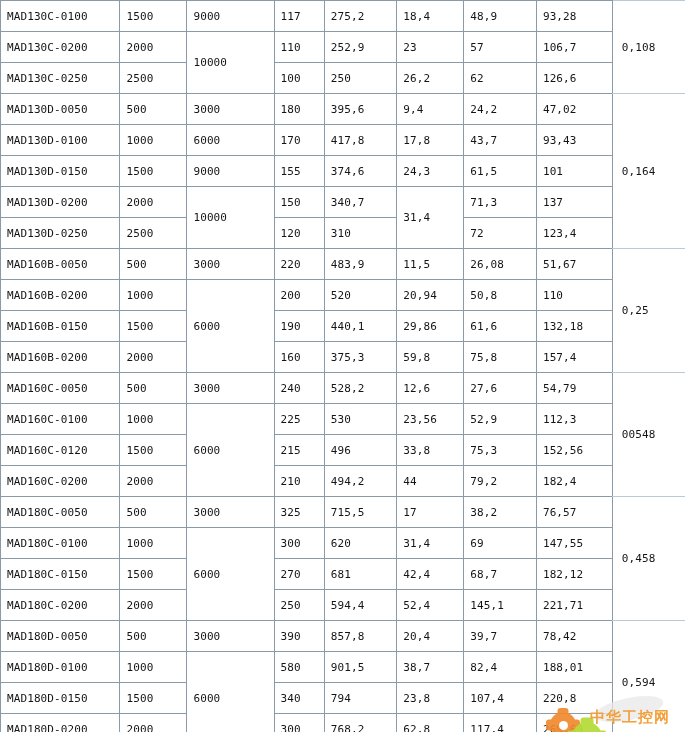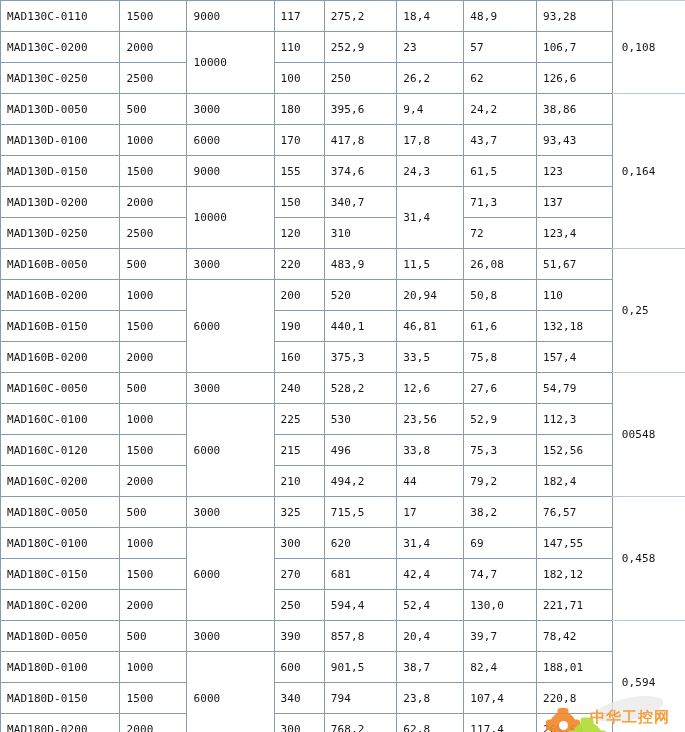--- a/index.html
+++ b/index.html
@@ -148,21 +148,21 @@
       <col class="c-max">
       <col class="c-torq">
     <col class="c-peak">
       <col class="c-cur">
       <col class="c-curb">
       <col class="c-curc">
     <col class="c-inert">
   </colgroup>
   <tbody id="table-body">
       <tr>
-        <td class="model">MAD130C-0110</td>
+        <td class="model">MAD130C-0100</td>
         <td class="speed">1500</td>
         <td class="max">9000</td>
         <td class="torque">117</td>
         <td class="peak">275,2</td>
         <td class="current">18,4</td>
         <td class="currentb">48,9</td>
         <td class="currentc">93,28</td>
         <td class="inertia merged" rowspan="3">0,108</td>
       </tr>
       <tr>
@@ -185,42 +185,42 @@
         <td class="currentc">126,6</td>
       </tr>
       <tr>
         <td class="model">MAD130D-0050</td>
         <td class="speed">500</td>
         <td class="max">3000</td>
         <td class="torque">180</td>
         <td class="peak">395,6</td>
         <td class="current">9,4</td>
         <td class="currentb">24,2</td>
-        <td class="currentc">38,86</td>
+        <td class="currentc">47,02</td>
         <td class="inertia merged" rowspan="5">0,164</td>
       </tr>
       <tr>
         <td class="model">MAD130D-0100</td>
         <td class="speed">1000</td>
         <td class="max">6000</td>
         <td class="torque">170</td>
         <td class="peak">417,8</td>
         <td class="current">17,8</td>
         <td class="currentb">43,7</td>
         <td class="currentc">93,43</td>
       </tr>
       <tr>
         <td class="model">MAD130D-0150</td>
         <td class="speed">1500</td>
         <td class="max">9000</td>
         <td class="torque">155</td>
         <td class="peak">374,6</td>
         <td class="current">24,3</td>
         <td class="currentb">61,5</td>
-        <td class="currentc">123</td>
+        <td class="currentc">101</td>
       </tr>
       <tr>
         <td class="model">MAD130D-0200</td>
         <td class="speed">2000</td>
         <td class="max merged" rowspan="2">10000</td>
         <td class="torque">150</td>
         <td class="peak">340,7</td>
         <td class="current merged" rowspan="2">31,4</td>
         <td class="currentb">71,3</td>
         <td class="currentc">137</td>
@@ -252,30 +252,30 @@
         <td class="peak">520</td>
         <td class="current">20,94</td>
         <td class="currentb">50,8</td>
         <td class="currentc">110</td>
       </tr>
       <tr>
         <td class="model">MAD160B-0150</td>
         <td class="speed">1500</td>
         <td class="torque">190</td>
         <td class="peak">440,1</td>
-        <td class="current">46,81</td>
+        <td class="current">29,86</td>
         <td class="currentb">61,6</td>
         <td class="currentc">132,18</td>
       </tr>
       <tr>
         <td class="model">MAD160B-0200</td>
         <td class="speed">2000</td>
         <td class="torque">160</td>
         <td class="peak">375,3</td>
-        <td class="current">33,5</td>
+        <td class="current">59,8</td>
         <td class="currentb">75,8</td>
         <td class="currentc">157,4</td>
       </tr>
       <tr>
         <td class="model">MAD160C-0050</td>
         <td class="speed">500</td>
         <td class="max">3000</td>
         <td class="torque">240</td>
         <td class="peak">528,2</td>
         <td class="current">12,6</td>
@@ -331,48 +331,48 @@
         <td class="current">31,4</td>
         <td class="currentb">69</td>
         <td class="currentc">147,55</td>
       </tr>
       <tr>
         <td class="model">MAD180C-0150</td>
         <td class="speed">1500</td>
         <td class="torque">270</td>
         <td class="peak">681</td>
         <td class="current">42,4</td>
-        <td class="currentb">74,7</td>
+        <td class="currentb">68,7</td>
         <td class="currentc">182,12</td>
       </tr>
       <tr>
         <td class="model">MAD180C-0200</td>
         <td class="speed">2000</td>
         <td class="torque">250</td>
         <td class="peak">594,4</td>
         <td class="current">52,4</td>
-        <td class="currentb">130,0</td>
+        <td class="currentb">145,1</td>
         <td class="currentc">221,71</td>
       </tr>
       <tr>
         <td class="model">MAD180D-0050</td>
         <td class="speed">500</td>
         <td class="max">3000</td>
         <td class="torque">390</td>
         <td class="peak">857,8</td>
         <td class="current">20,4</td>
         <td class="currentb">39,7</td>
         <td class="currentc">78,42</td>
         <td class="inertia merged" rowspan="4">0,594</td>
       </tr>
       <tr>
         <td class="model">MAD180D-0100</td>
         <td class="speed">1000</td>
         <td class="max merged" rowspan="3">6000</td>
-        <td class="torque">600</td>
+        <td class="torque">580</td>
         <td class="peak">901,5</td>
         <td class="current">38,7</td>
         <td class="currentb">82,4</td>
         <td class="currentc">188,01</td>
       </tr>
       <tr>
         <td class="model">MAD180D-0150</td>
         <td class="speed">1500</td>
         <td class="torque">340</td>
         <td class="peak">794</td>

